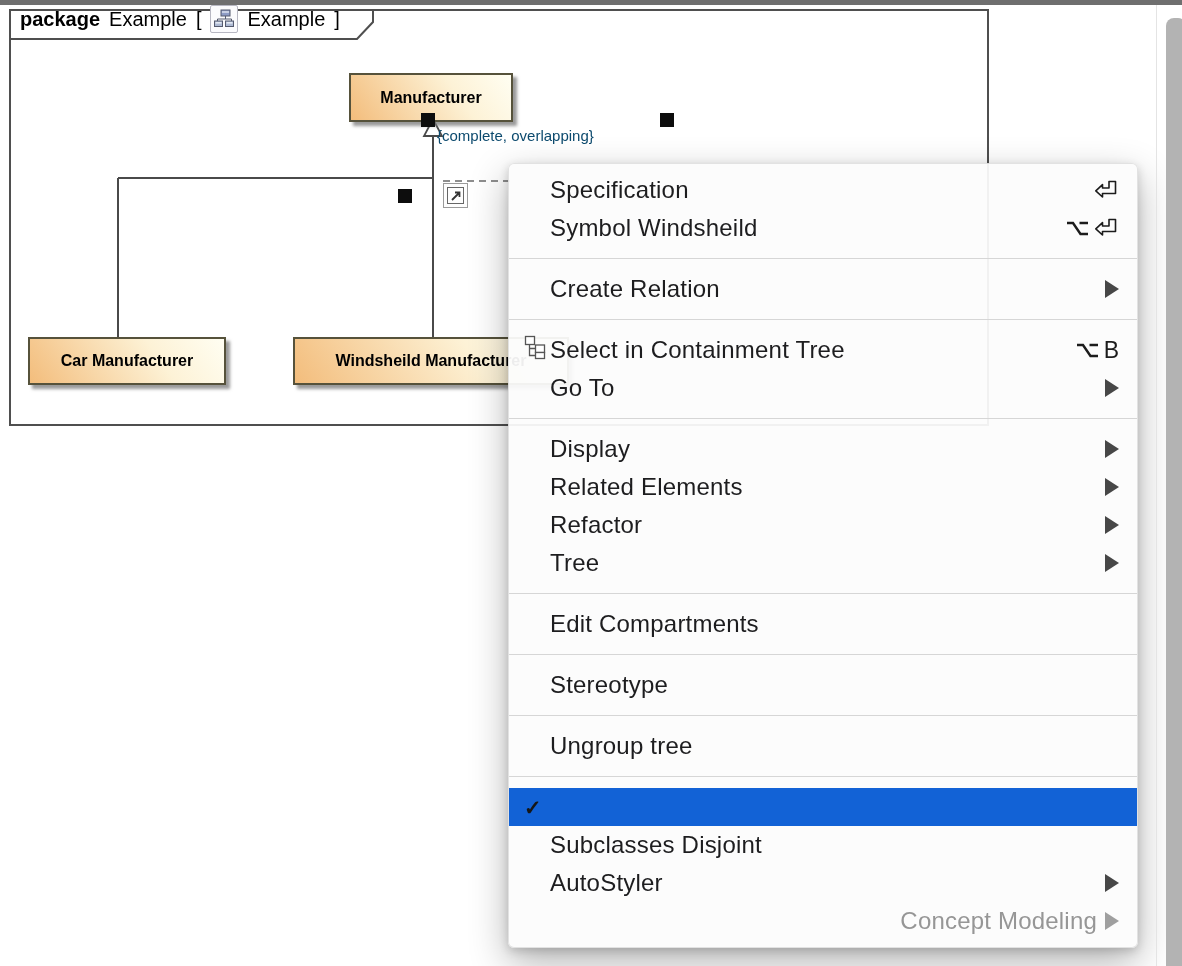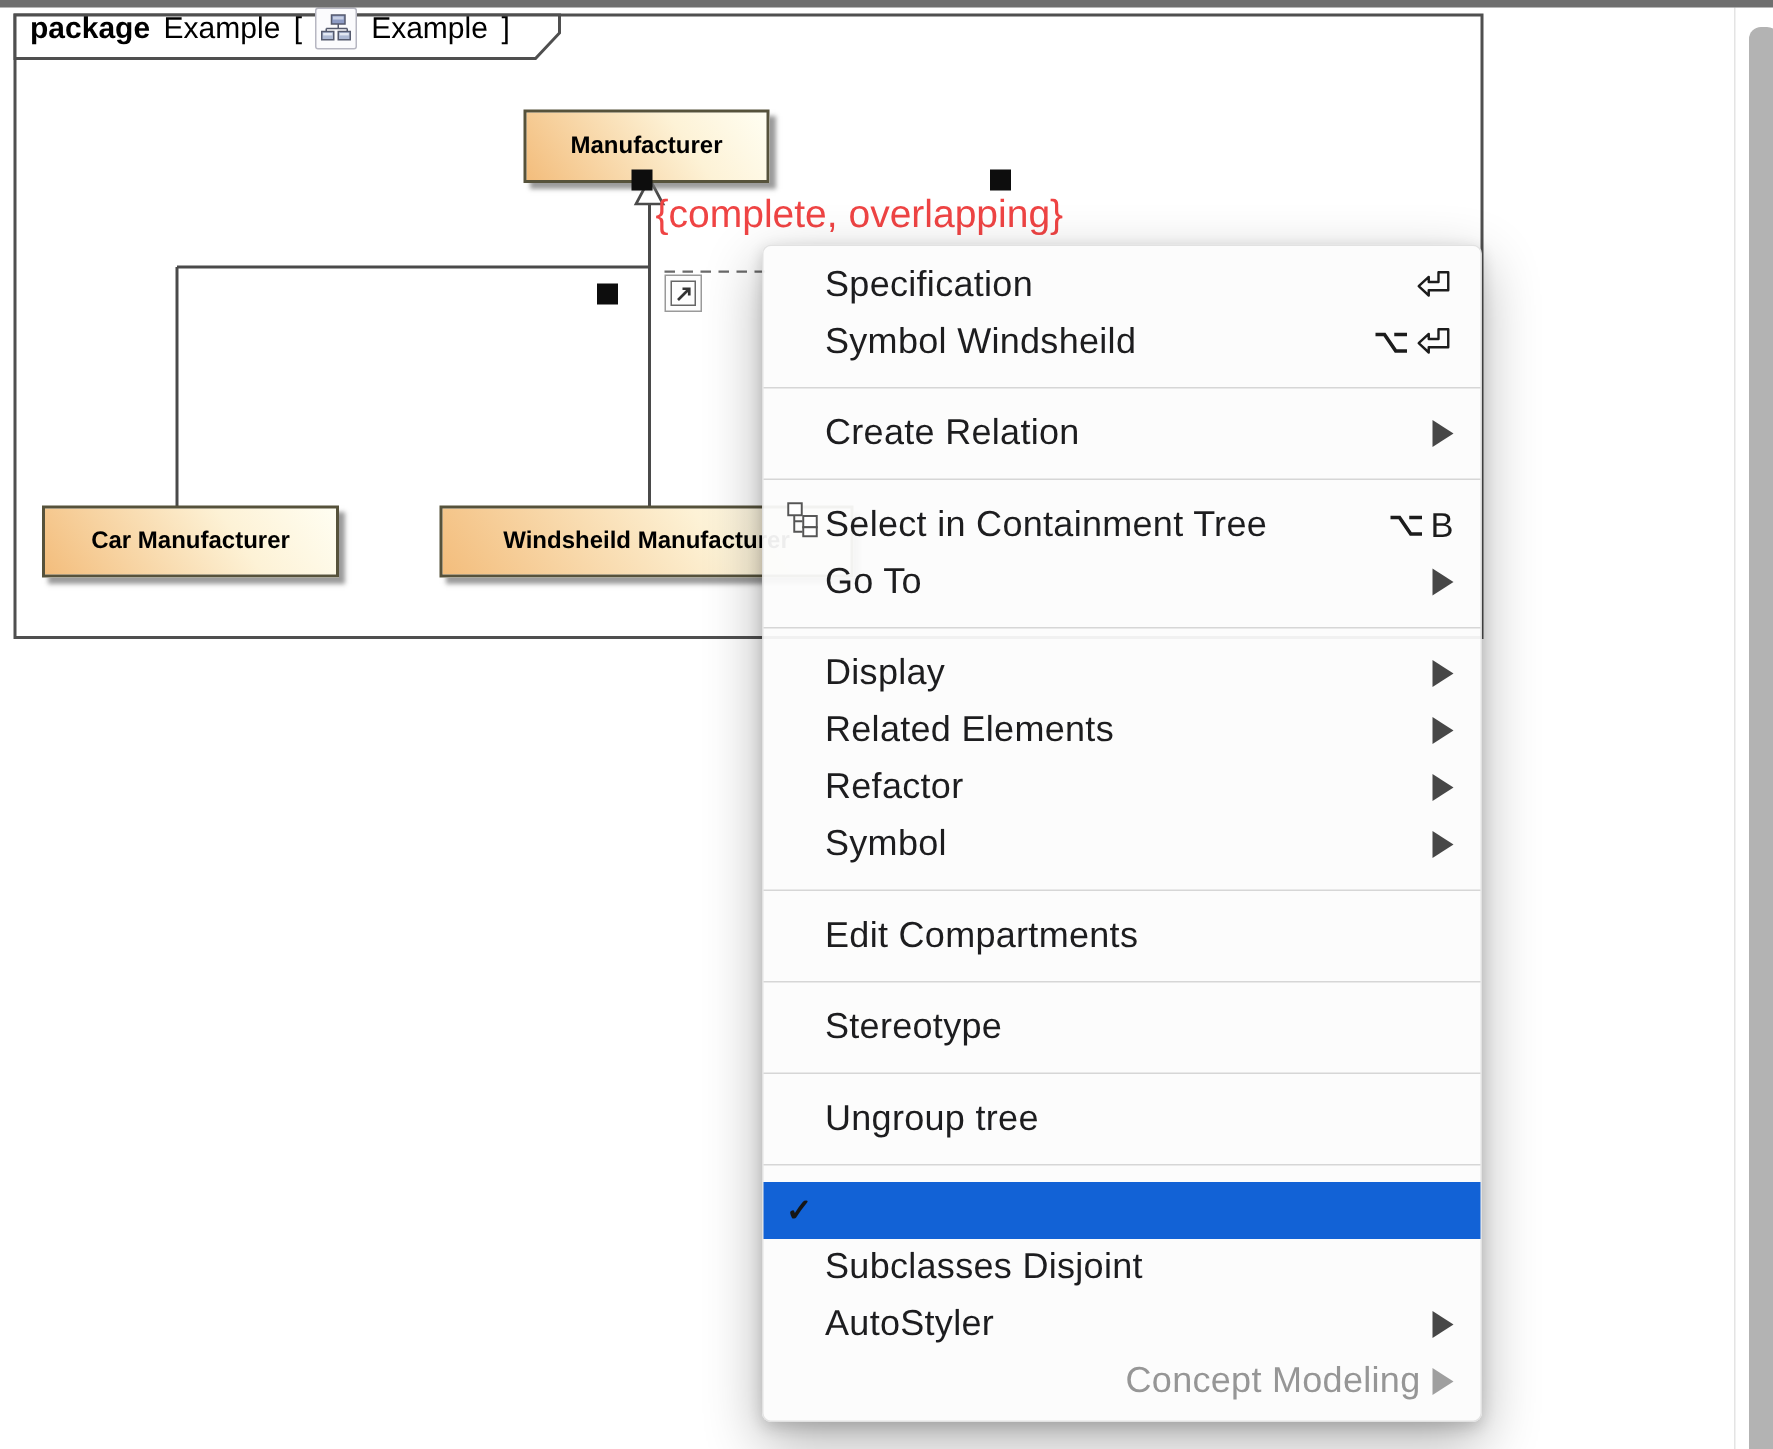--- a/index.html
+++ b/index.html
@@ -30,37 +30,37 @@
     border:2px solid var(--box-border);
     background:linear-gradient(55deg, var(--box-grad-dark) 0%, #fdf2d6 65%, var(--box-grad-light) 100%);
     box-shadow:4px 4px 3px rgba(122,122,122,0.75);
     display:flex;align-items:center;justify-content:center;
     font-weight:bold;font-size:16px;color:#000;white-space:nowrap;overflow:hidden;
   }
   #box-manufacturer{left:349px;top:73px;width:160px;height:45px;}
   #box-car{left:28px;top:337px;width:194px;height:44px;}
   #box-windsheild{left:293px;top:337px;width:272px;height:44px;}
   .constraint-label{
-    position:absolute;left:437px;top:127px;font-size:26px;color:#ef4444;z-index:4;white-space:nowrap;
+    position:absolute;left:437px;top:127px;font-size:15px;color:#0c4a6e;z-index:4;white-space:nowrap;
   }
   .handle{position:absolute;width:14px;height:14px;background:#0d0d0d;z-index:6;}
   #handle-1{left:421px;top:113px;}
   #handle-2{left:660px;top:113px;}
   #handle-3{left:398px;top:189px;}
   .manip{
     position:absolute;left:443px;top:183px;width:25px;height:25px;z-index:6;
     background:#fdfdfd;border:1px solid #9a9a9a;box-sizing:border-box;
     display:flex;align-items:center;justify-content:center;
   }
   .manip-inner{width:17px;height:17px;border:1.5px solid #666;box-sizing:border-box;
     display:flex;align-items:center;justify-content:center;}
 
   
   .menu{
-    position:absolute;left:508px;top:163px;width:480px;z-index:20;
+    position:absolute;left:508px;top:163px;width:630px;z-index:20;
     background:rgba(252,252,252,0.94);
     border:1px solid rgba(0,0,0,0.10);
     border-radius:6px;
     box-shadow:0 14px 38px rgba(0,0,0,0.30), 0 3px 10px rgba(0,0,0,0.16);
     padding:7px 0;box-sizing:border-box;
   }
   .mi{
     position:relative;height:38px;display:flex;align-items:center;
     padding:0 18px 0 41px;font-size:24px;color:var(--menu-text);
   }
@@ -215,21 +215,21 @@
     </div>
     <div class="mi">
       <span class="gutter"></span>
       <span class="mlabel">Refactor</span>
       <span class="mright">
         <span class="arrow"></span>
       </span>
     </div>
     <div class="mi">
       <span class="gutter"></span>
-      <span class="mlabel">Symbol</span>
+      <span class="mlabel">Tree</span>
       <span class="mright">
         <span class="arrow"></span>
       </span>
     </div>
     <div class="menu-sep"></div>
     <div class="mi">
       <span class="gutter"></span>
       <span class="mlabel">Edit Compartments</span>
       <span class="mright"></span>
     </div>

